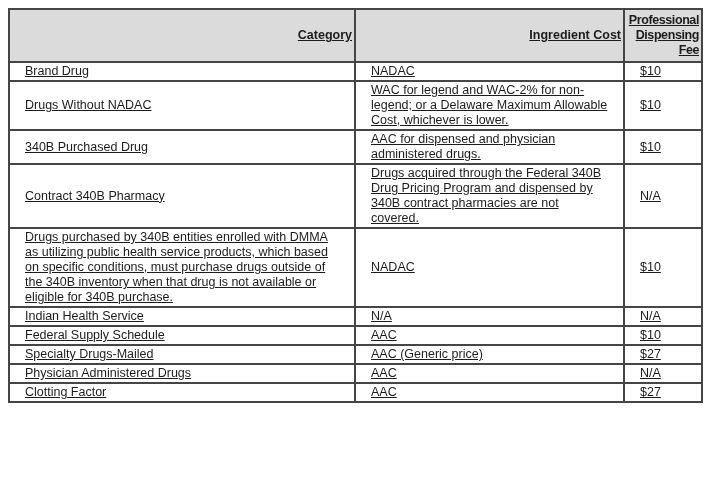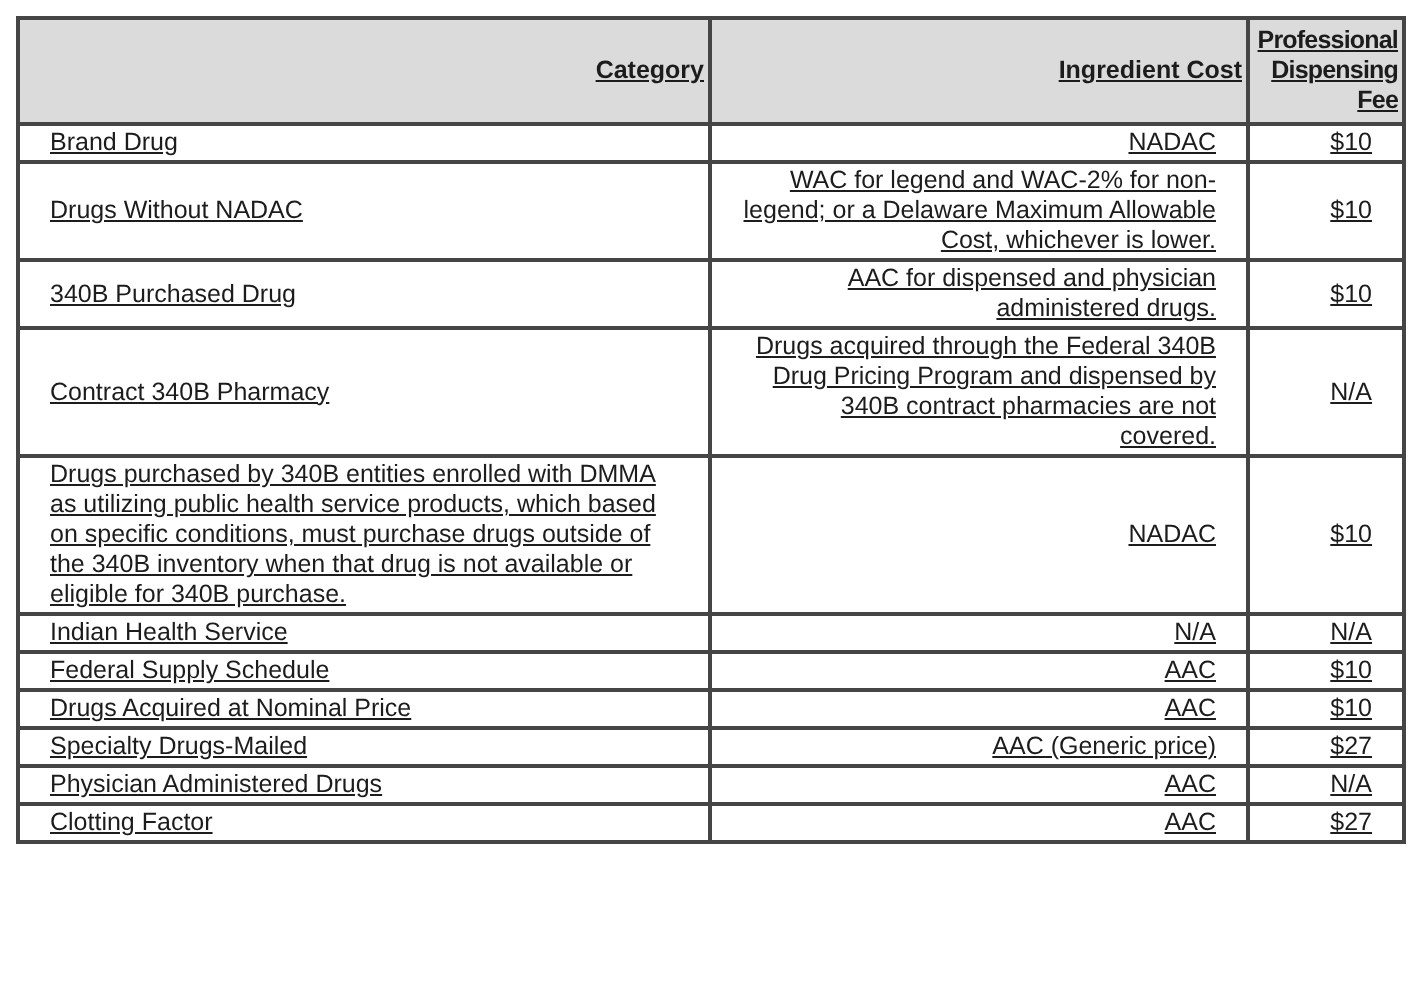--- a/index.html
+++ b/index.html
@@ -38,21 +38,21 @@
   table.reimb th.col2{letter-spacing:-0.4px;}
   table.reimb td{
     font-size:12.5px;
     line-height:15px;
     vertical-align:middle;
     text-decoration:underline;
     padding:1px 15px;
     color:var(--text);
   }
   td.cat{text-align:left;}
-  td.cost,td.fee{text-align:right;}
+  td.cost,td.fee{text-align:left;}
 </style>
 </head>
 <body>
 
 <div class="page">
   <table class="reimb">
     <colgroup>
       <col style="width:346px">
       <col style="width:269px">
       <col style="width:78px">
@@ -94,25 +94,20 @@
           <td class="cat">Indian Health Service</td>
           <td class="cost">N/A</td>
           <td class="fee">N/A</td>
         </tr>
         <tr>
           <td class="cat">Federal Supply Schedule</td>
           <td class="cost">AAC</td>
           <td class="fee">$10</td>
         </tr>
         <tr>
-          <td class="cat">Drugs Acquired at Nominal Price</td>
-          <td class="cost">AAC</td>
-          <td class="fee">$10</td>
-        </tr>
-        <tr>
           <td class="cat">Specialty Drugs-Mailed</td>
           <td class="cost">AAC (Generic price)</td>
           <td class="fee">$27</td>
         </tr>
         <tr>
           <td class="cat">Physician Administered Drugs</td>
           <td class="cost">AAC</td>
           <td class="fee">N/A</td>
         </tr>
         <tr>

